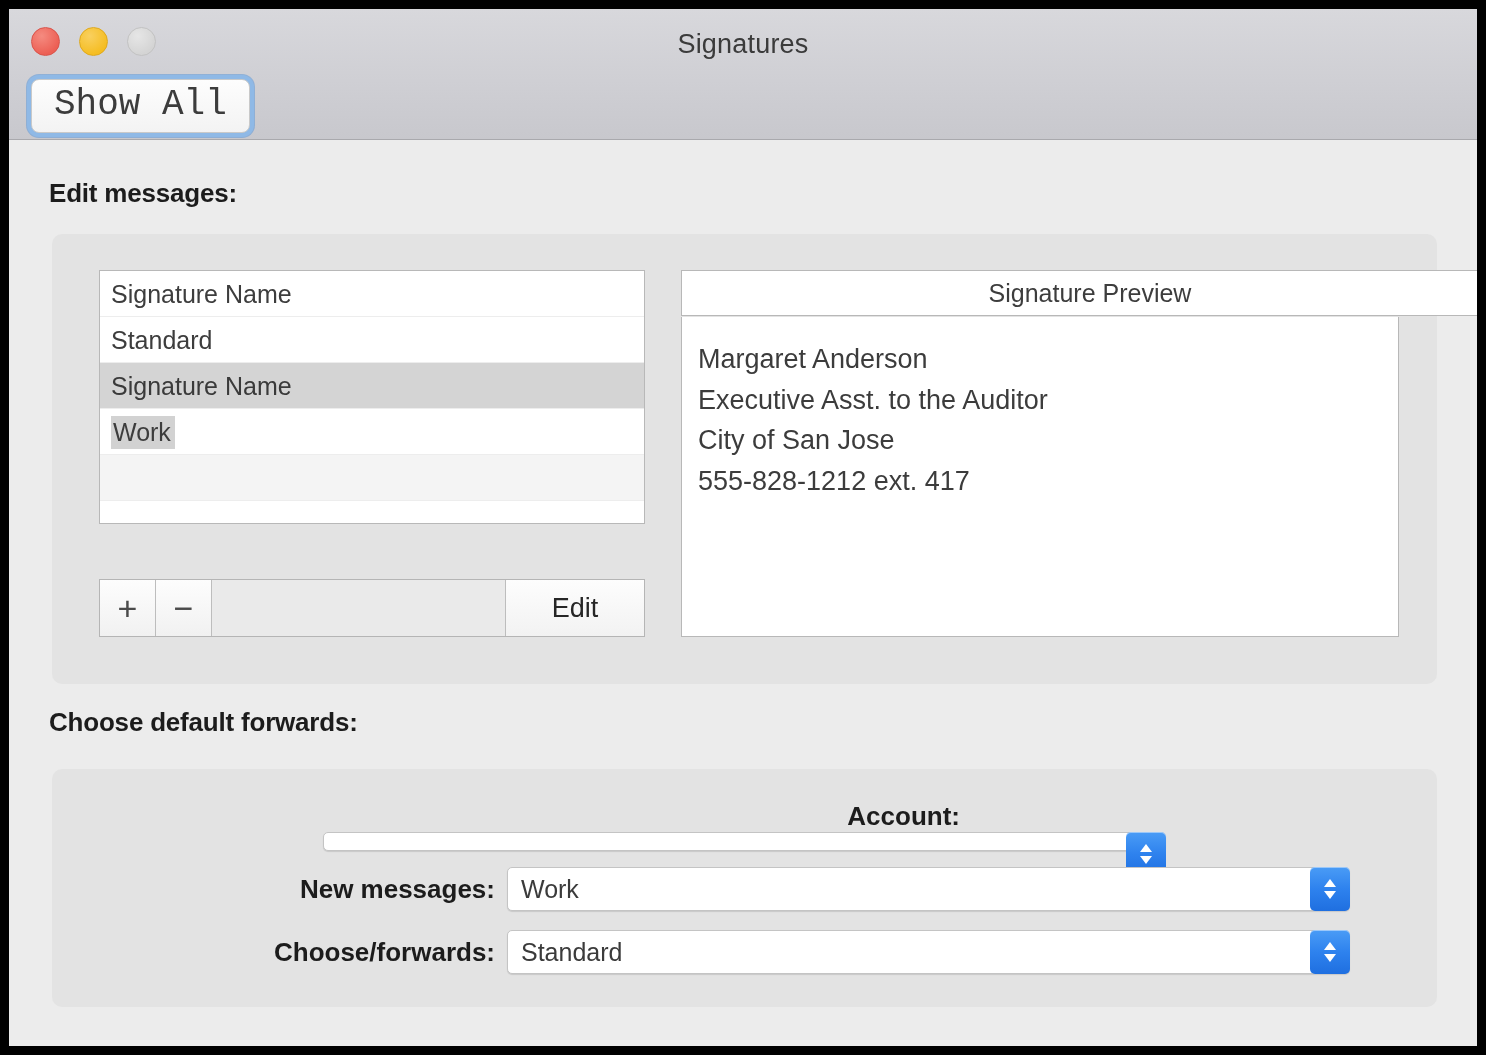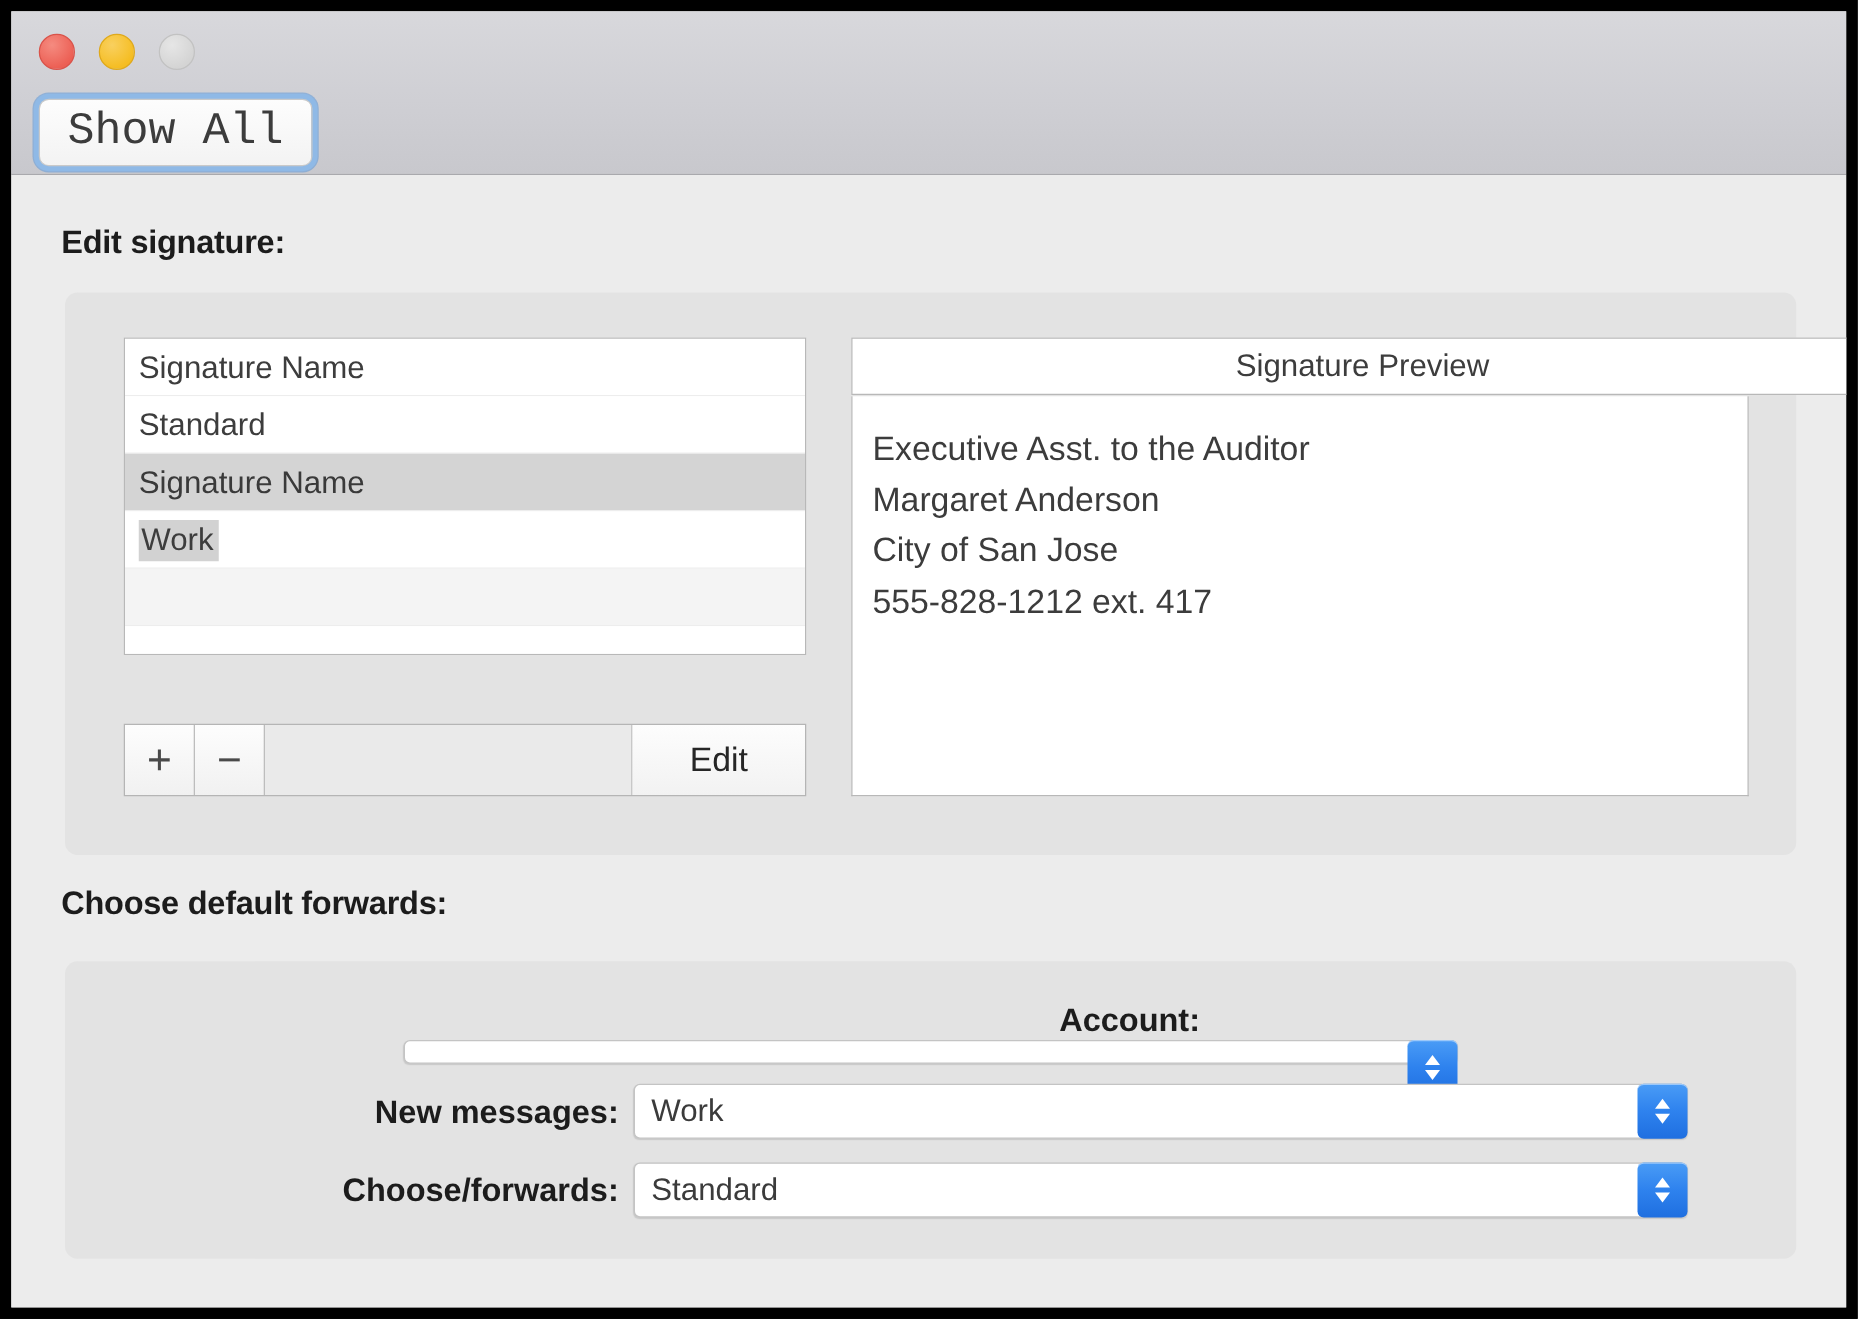--- a/index.html
+++ b/index.html
@@ -288,29 +288,30 @@
 <body>
 
 <div id="frame">
   <div id="window">
 
     <div id="titlebar">
       <div id="tl-close" class="traffic"></div>
       <div id="tl-min" class="traffic"></div>
       <div id="tl-zoom" class="traffic"></div>
 
+      <div id="window-title">Signatures</div>
 
       <div id="showall-wrap">
         <span id="showall-btn">Show All</span>
       </div>
     </div>
 
     <div id="content">
 
-      <div id="label-edit-signature" class="section-label">Edit signature:</div>
+      <div id="label-edit-signature" class="section-label">Edit messages:</div>
 
       <div id="group-edit" class="groupbox">
 
         <div id="sig-table">
           <div class="sig-row white"><span>Signature Name</span></div>
           <div class="sig-row white"><span>Standard</span></div>
           <div class="sig-row selected"><span>Signature Name</span></div>
           <div class="sig-row editing"><span class="editing-text">Work</span></div>
           <div class="sig-row alt"></div>
           <div class="sig-row white"></div>
@@ -320,22 +321,22 @@
         <div id="sig-footer">
           <div class="footer-btn">+</div>
           <div class="footer-btn">−</div>
           <div id="footer-spacer"></div>
           <div id="edit-btn">Edit</div>
         </div>
 
         <div id="preview-header">Signature Preview</div>
 
         <div id="preview-body">
+          <div class="preview-line">Margaret Anderson</div>
           <div class="preview-line">Executive Asst. to the Auditor</div>
-          <div class="preview-line">Margaret Anderson</div>
           <div class="preview-line">City of San Jose</div>
           <div class="preview-line">555-828-1212 ext. 417</div>
         </div>
       </div>
 
       <div id="label-choose-default" class="section-label">Choose default forwards:</div>
 
       <div id="group-default" class="groupbox">
 
         <div id="row-account" class="field-row">

